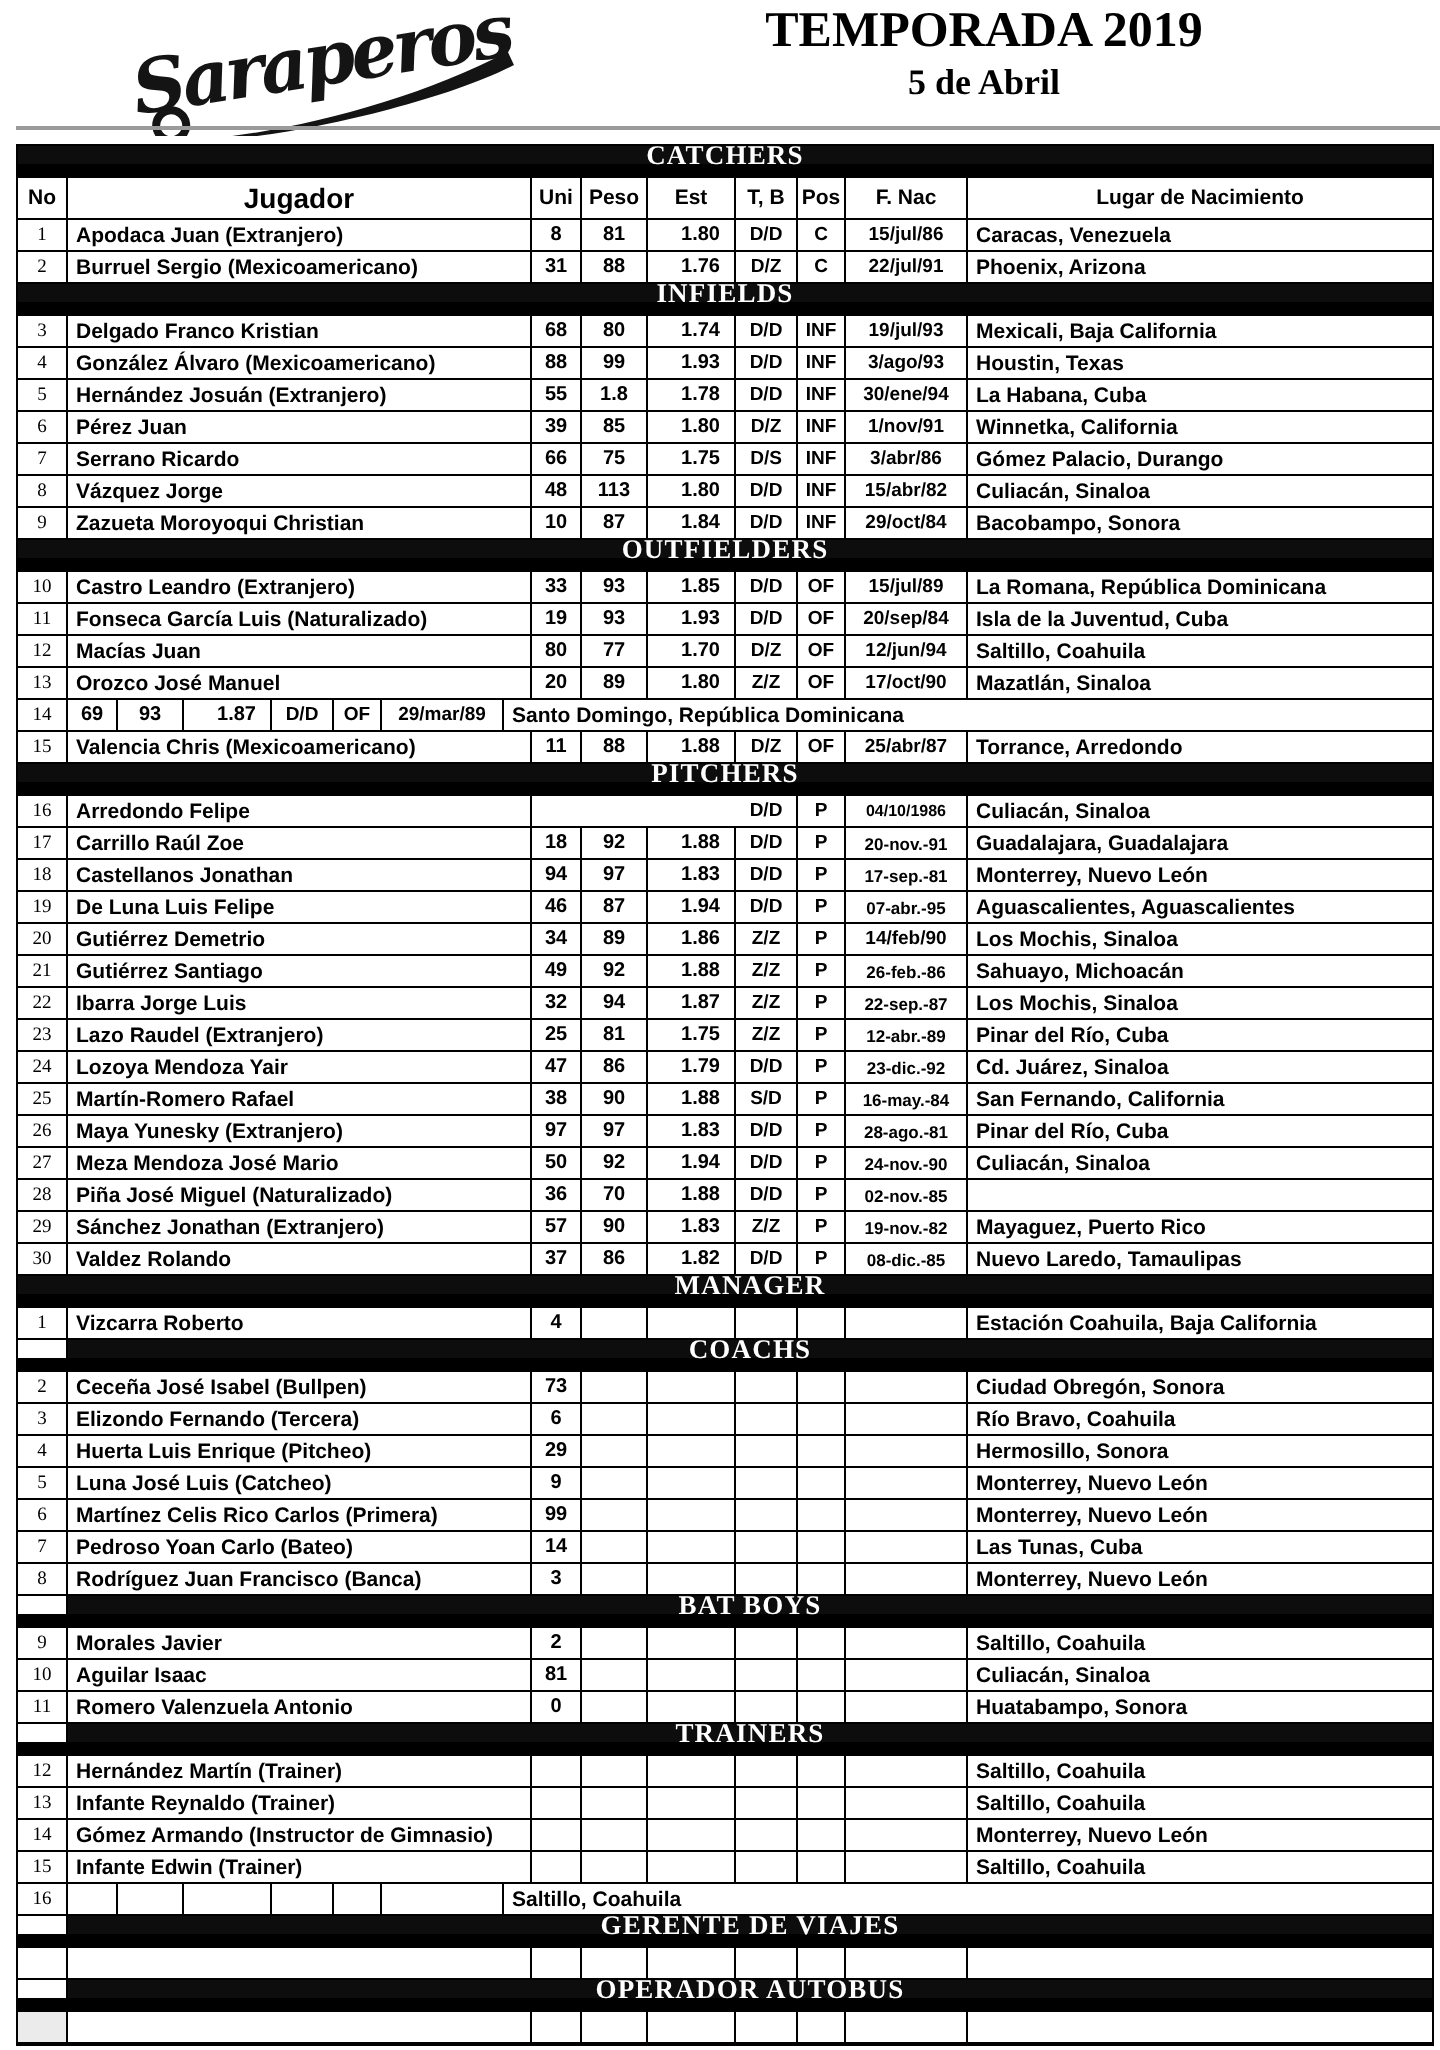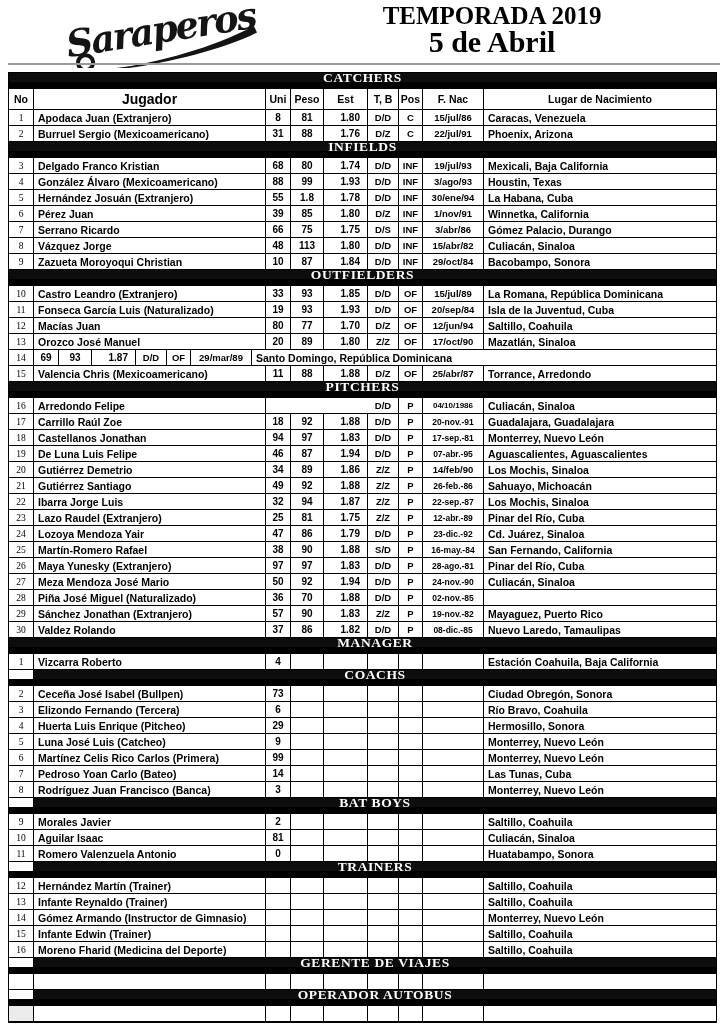--- a/index.html
+++ b/index.html
@@ -6,21 +6,21 @@
   .page{position:relative;width:720px;height:1025px;background:#ffffff;overflow:hidden;
         font-family:"Liberation Sans",sans-serif;color:#000;}
 
   
   .logo{position:absolute;left:52px;top:0px;}
   .logotext{font-family:"DejaVu Serif",serif;font-style:italic;font-weight:bold;
             font-size:37px;fill:#141414;letter-spacing:-2px;}
   .titleblock{position:absolute;left:342px;top:2px;width:300px;text-align:center;
               font-family:"Liberation Serif",serif;font-weight:bold;}
   .t1{font-size:25px;line-height:27px;}
-  .t2{font-size:30px;line-height:25px;}
+  .t2{font-size:18px;line-height:25px;}
   .rule{position:absolute;left:8px;top:63px;width:712px;height:2px;background:#9a9a9a;}
 
   
   .table{position:absolute;left:8px;top:72px;width:707px;border:1px solid #000;}
   .row{display:flex;height:16px;box-sizing:border-box;border-bottom:1px solid #000;}
   .row.hr{height:21px;}
   .cell{display:flex;align-items:center;box-sizing:border-box;border-right:1px solid #000;
         overflow:hidden;white-space:nowrap;}
   .c-no{width:25px;justify-content:center;font-family:"Liberation Serif",serif;font-size:9.5px;}
   .c-name{width:232px;padding-left:4px;font-weight:bold;font-size:10.5px;}
@@ -599,21 +599,20 @@
         <div class="cell c-uni"></div>
         <div class="cell c-peso"></div>
         <div class="cell c-est"></div>
         <div class="cell c-tb"></div>
         <div class="cell c-pos"></div>
         <div class="cell c-fnac"></div>
         <div class="cell c-lugar">Saltillo, Coahuila</div>
       </div>
       <div class="row">
         <div class="cell c-no">16</div>
-        <div class="cell c-name">Moreno Fharid (Medicina del Deporte)</div>
         <div class="cell c-uni"></div>
         <div class="cell c-peso"></div>
         <div class="cell c-est"></div>
         <div class="cell c-tb"></div>
         <div class="cell c-pos"></div>
         <div class="cell c-fnac"></div>
         <div class="cell c-lugar">Saltillo, Coahuila</div>
       </div>
       <div class="row band-row">
         <div class="cell c-no"></div>

